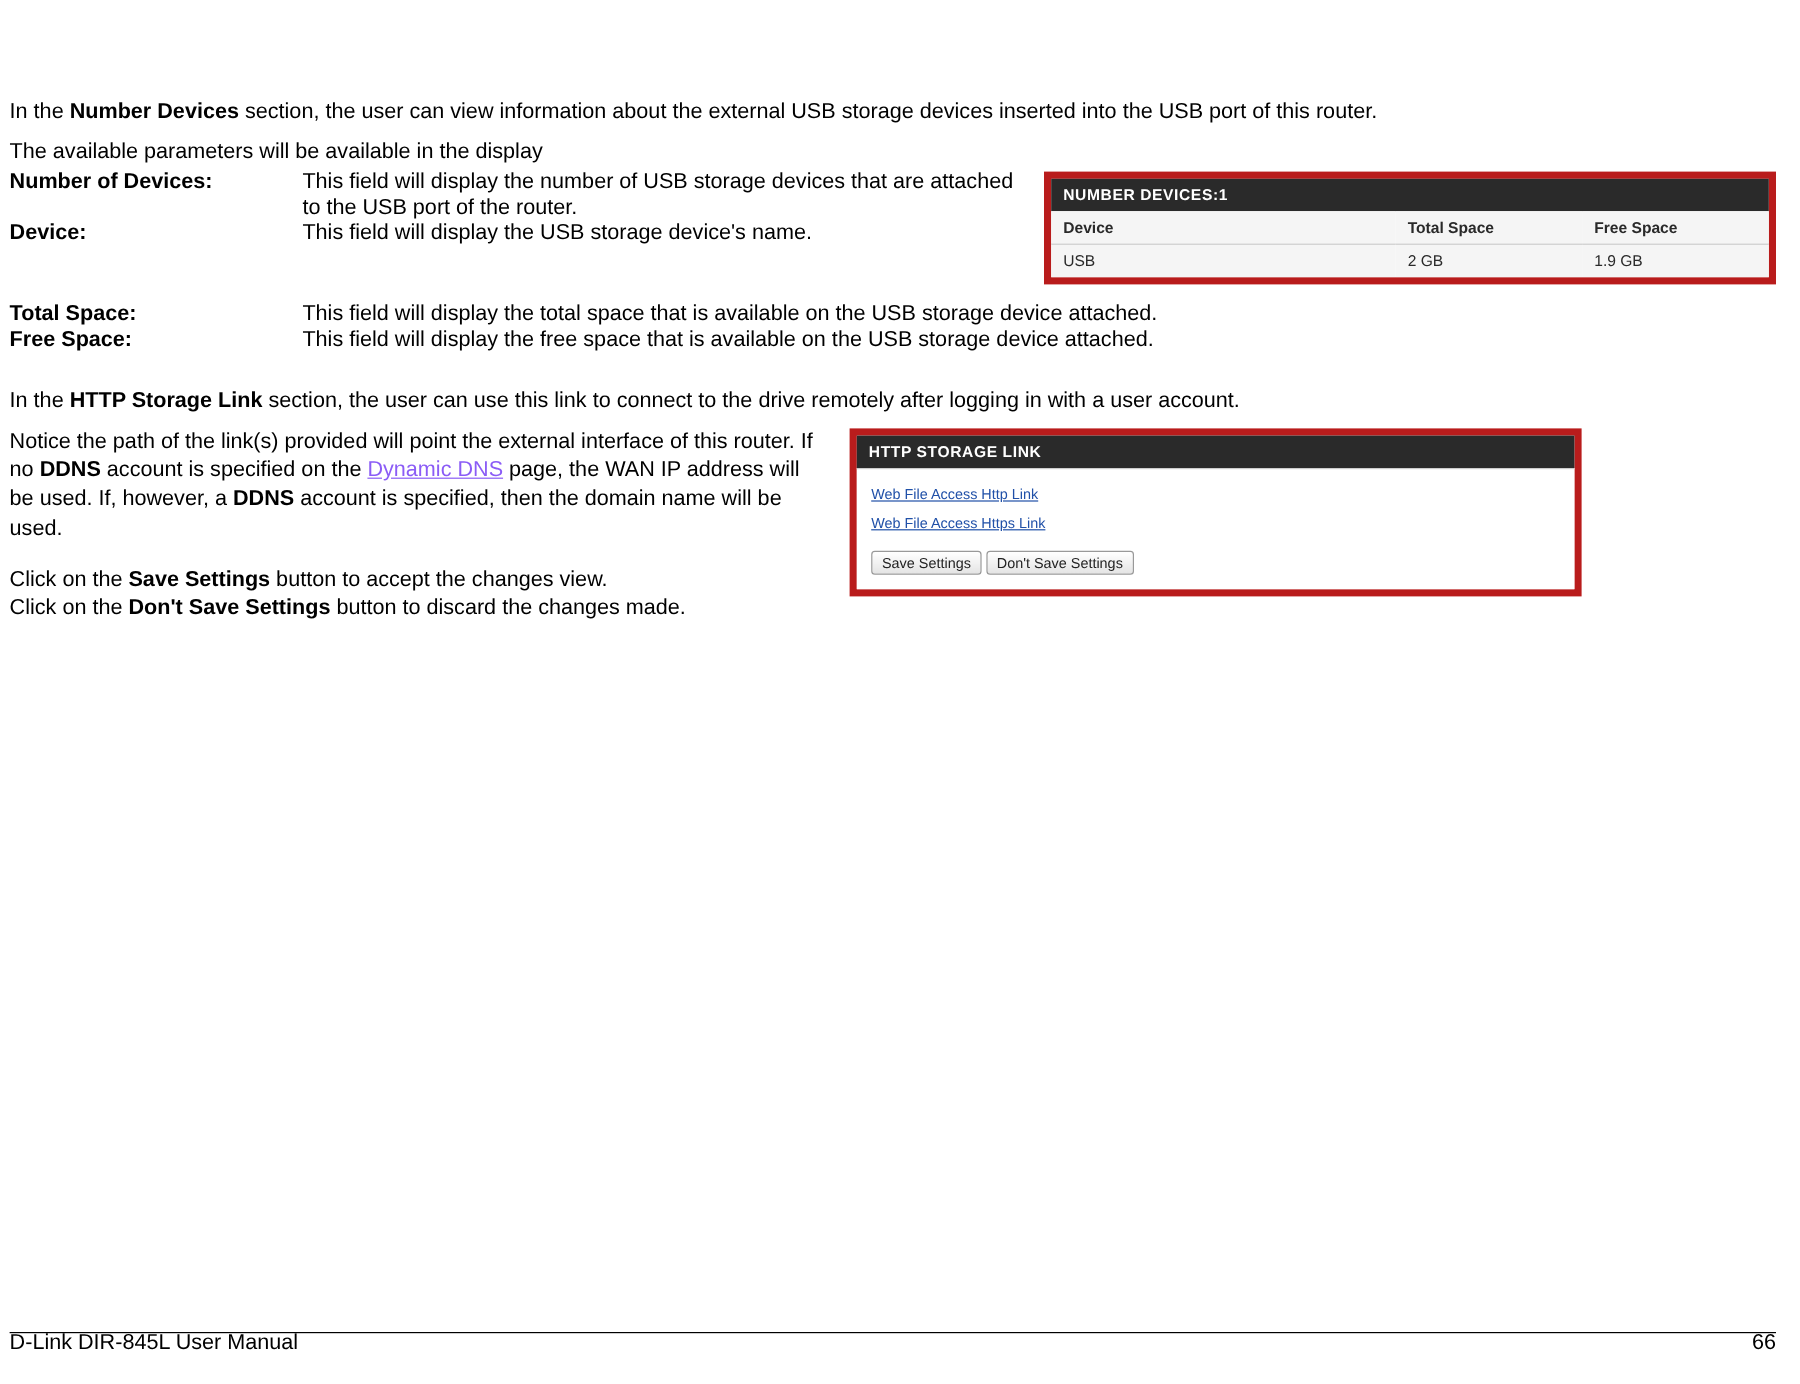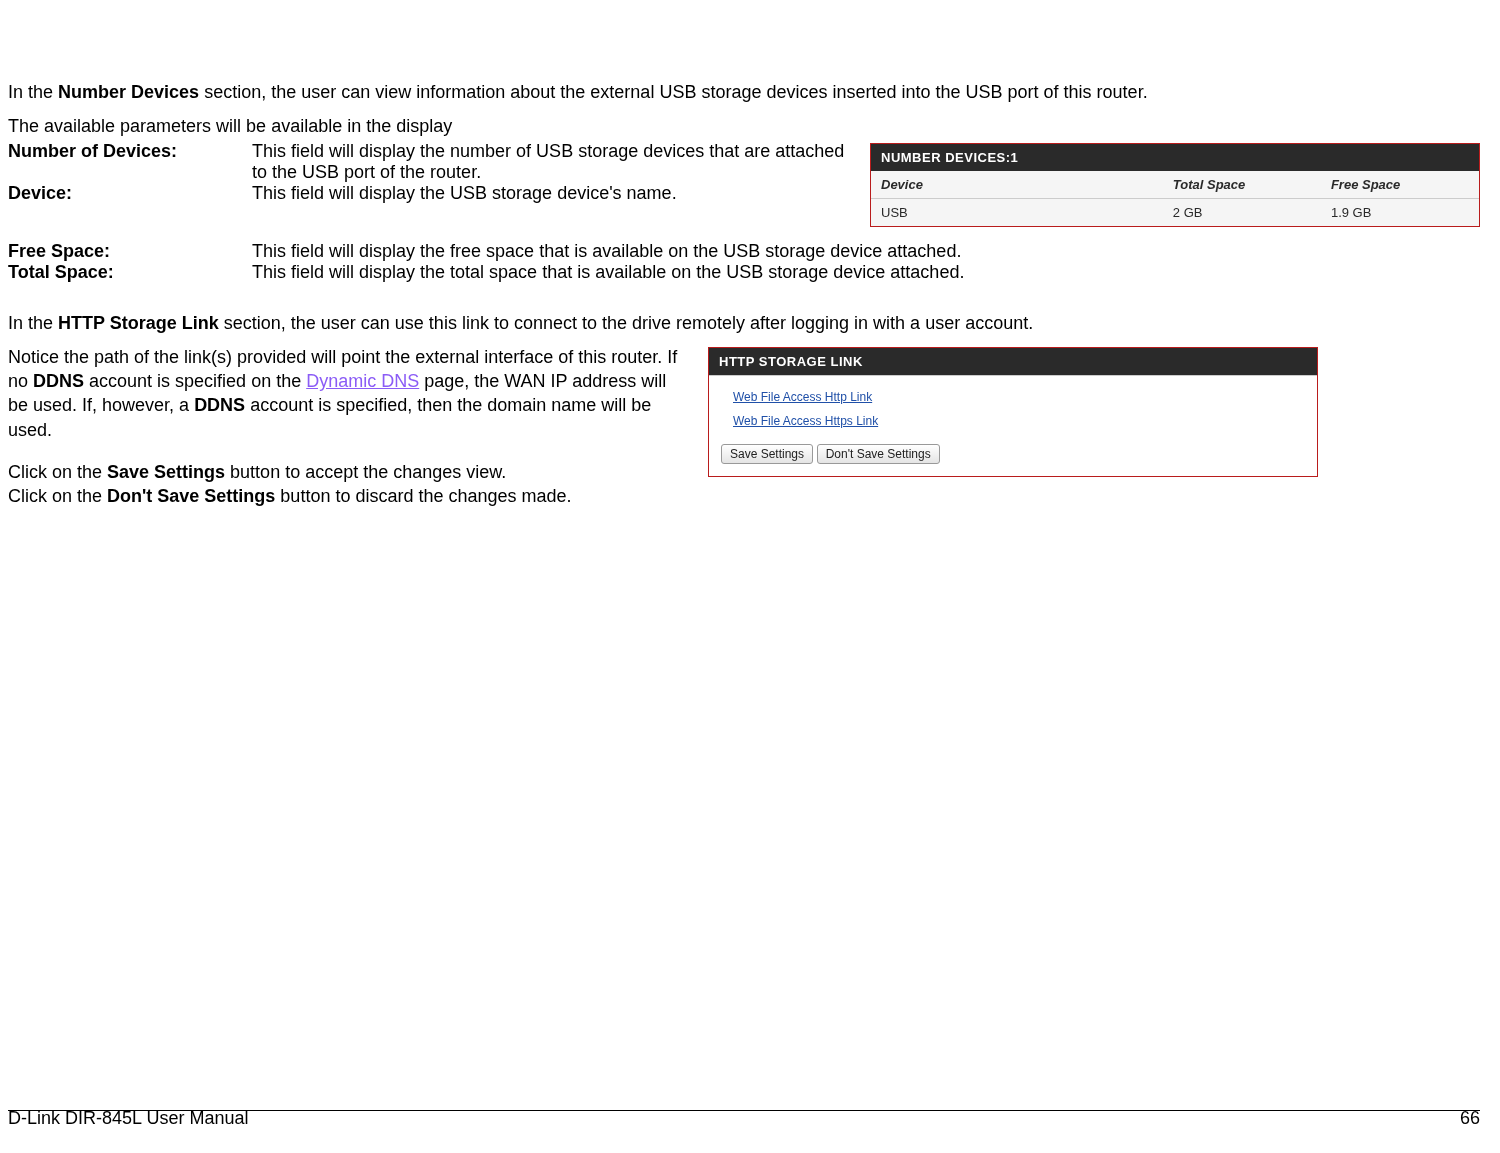--- a/index.html
+++ b/index.html
@@ -17,31 +17,31 @@
   .bold { font-weight: 700; }
   .two-col { display: flex; gap: 20px; align-items: flex-start; }
   .left-col { flex: 1; }
   .right-col { width: 610px; flex-shrink: 0; }
   .def-row { display: flex; }
   .def-label { width: 244px; font-weight: 700; padding-right: 6px; }
   .def-text { flex: 1; }
   .inline-link { color: #8b5cf6; text-decoration: underline; }
 
   
-  .panel { border: 1px solid #b91c1c; font-family: Arial, sans-serif; font-size: 13px; width: 100%; margin-top: 2px; }
+  .panel { border: 6px solid #b91c1c; font-family: Arial, sans-serif; font-size: 13px; width: 100%; margin-top: 2px; }
   .panel-head { background: #2a2a2a; color: #fff; font-weight: 700; padding: 6px 10px; letter-spacing: 0.5px; font-size: 13px; }
   .tbl { width: 100%; border-collapse: collapse; }
   .tbl th, .tbl td { text-align: left; padding: 6px 10px; background: #f5f5f5; color: #2a2a2a; }
-  .tbl th { font-weight: 700; border-bottom: 1px solid #ccc; font-style: italic; }
+  .tbl th { font-weight: 700; border-bottom: 1px solid #ccc; }
   .tbl td { border-top: 1px solid #ddd; }
 
   
   .panel2-body { background: #fff; padding: 10px 12px 12px 12px; border-top: 1px solid #ccc; }
   .panel2-desc { color: #2050a8; font-size: 12px; margin-bottom: 10px; }
-  .panel2-link { display: block; color: #2050a8; font-size: 12px; margin: 4px 0 10px 12px; }
+  .panel2-link { display: block; color: #2050a8; font-size: 12px; margin: 4px 0 10px 0; }
   .btn-row { padding: 6px 0 0 0; }
   .btn {
     font-family: Arial, sans-serif;
     font-size: 12px;
     padding: 2px 8px;
     background: linear-gradient(#fff,#e4e4e4);
     border: 1px solid #999;
     border-radius: 3px;
     color: #222;
   }
@@ -86,26 +86,26 @@
           <td>1.9 GB</td>
         </tr>
       </tbody>
         </table>
     </div>
   </div>
 </div>
 
 <div style="margin-top:14px;">
   <div class="def-row">
+    <div class="def-label">Total Space:</div>
+    <div class="def-text">This field will display the total space that is available on the USB storage device attached.</div>
+  </div>
+  <div class="def-row">
     <div class="def-label">Free Space:</div>
     <div class="def-text">This field will display the free space that is available on the USB storage device attached.</div>
-  </div>
-  <div class="def-row">
-    <div class="def-label">Total Space:</div>
-    <div class="def-text">This field will display the total space that is available on the USB storage device attached.</div>
   </div>
 </div>
 
 <p class="para" style="margin-top:28px;">
   <span>In the </span><span class="bold">HTTP Storage Link</span><span> section, the user can use this link to connect to the drive remotely after logging in with a user account.</span>
 </p>
 
 <div class="two-col">
   <div class="left-col" style="max-width:680px;">
     <p class="para">

